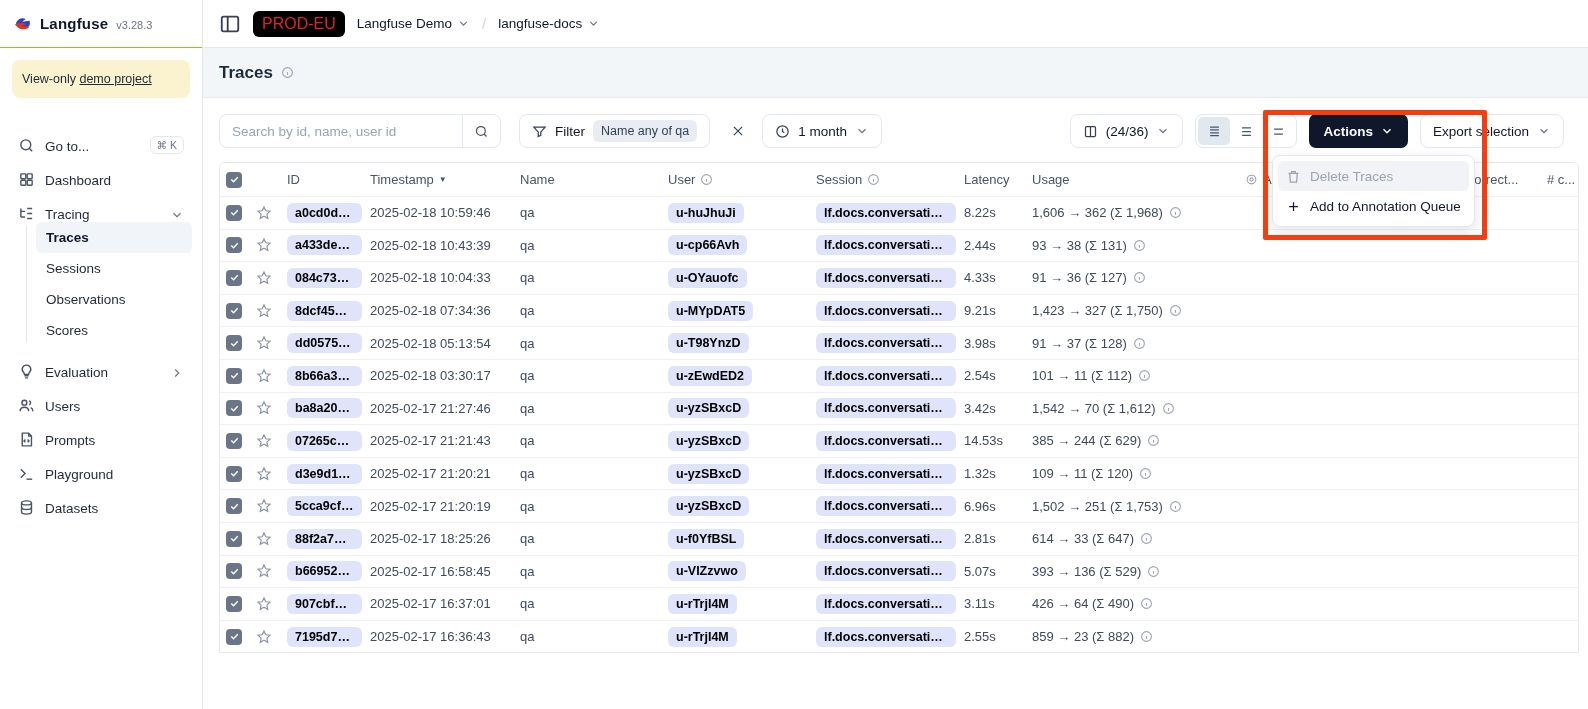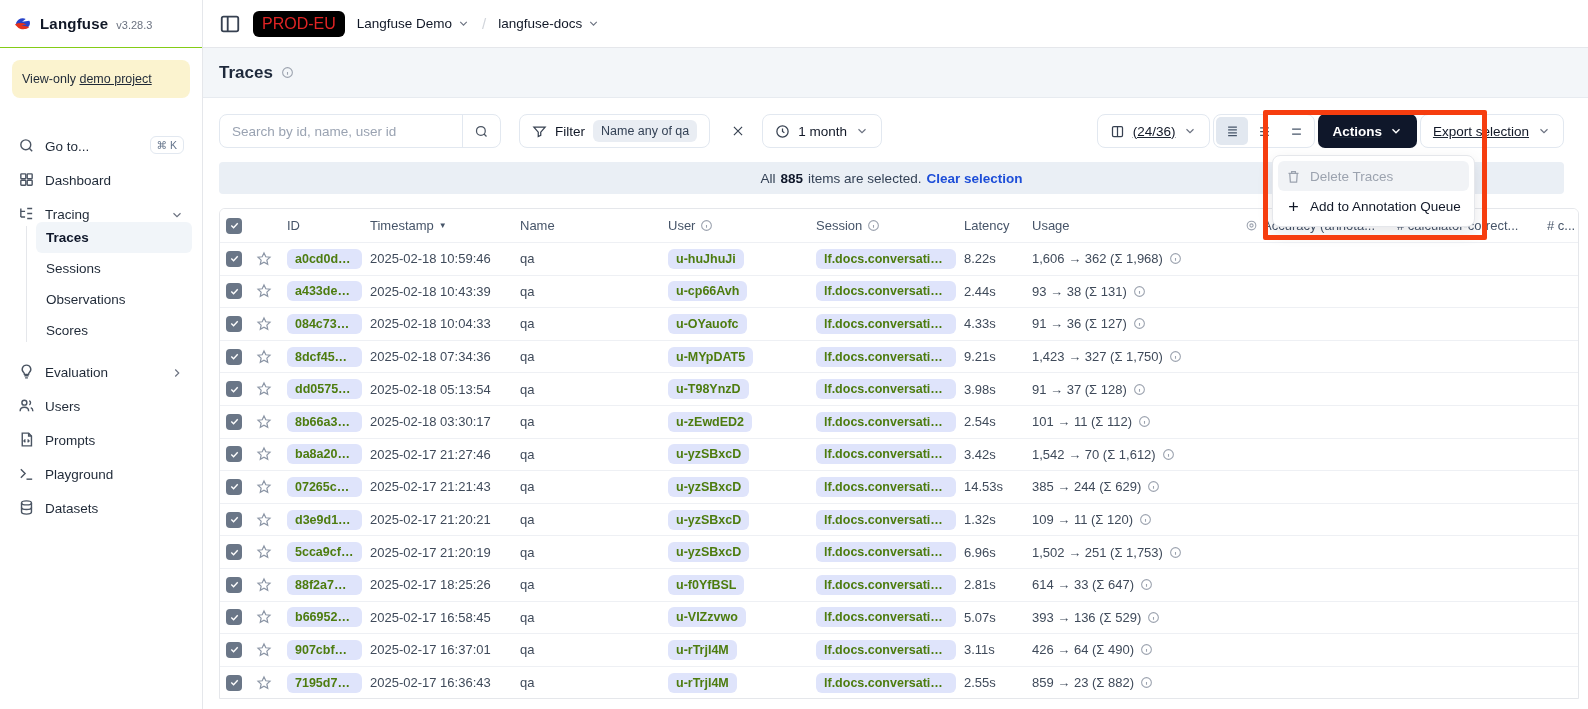--- a/index.html
+++ b/index.html
@@ -49,21 +49,21 @@
   .searchbox { display:flex; align-items:center; width:282px; height:34px; border:1px solid #e2e8f0; border-radius:8px; overflow:hidden; background:#fff; }
   .searchbox input { flex:1; border:0; outline:none; font-size:13.5px; padding:0 12px; color:#111827;
     font-family:"Liberation Sans", sans-serif; }
   .searchbox input::placeholder { color:#9aa3b2; }
   .search-seg { width:38px; height:100%; border-left:1px solid #e2e8f0; display:flex; align-items:center; justify-content:center; color:#4b5563; cursor:pointer; }
   .btn { display:flex; align-items:center; gap:8px; height:34px; border:1px solid #e2e8f0; border-radius:8px;
     background:#fff; padding:0 12px; font-size:13.5px; color:#111827; cursor:pointer; white-space:nowrap; }
   .btn .bicon { width:15px; height:15px; color:#374151; }
   .fbadge { background:#e9edf3; border-radius:6px; font-size:12.5px; color:#334155; padding:4px 8px; }
   .xbtn { width:28px; height:28px; display:flex; align-items:center; justify-content:center; color:#374151; cursor:pointer; border-radius:6px; }
-  .right-cluster { margin-left:auto; display:flex; align-items:center; gap:3px;text-decoration:underline; }
+  .right-cluster { margin-left:auto; display:flex; align-items:center; gap:12px; }
   .seg-group { display:flex; align-items:center; height:34px; border:1px solid #e2e8f0; border-radius:8px; padding:2px; }
   .seg { width:32px; height:28px; display:flex; align-items:center; justify-content:center; border-radius:5px; color:#475569; cursor:pointer; }
   .seg.sel { background:#e2e8f0; }
   .btn-dark { display:flex; align-items:center; gap:7px; height:34px; background:#0f172a; color:#fff; border-radius:7px;
     padding:0 14px; font-size:13.5px; font-weight:700; cursor:pointer; }
   .btn-dark .chev { color:#fff; }
 
   
   .sel-banner { margin-top:14px; height:32px; background:#eaeff5; border-radius:4px; display:flex; align-items:center; justify-content:center; gap:5px; font-size:13.5px; color:#334155; }
   .sel-banner b { color:#0f172a; }
@@ -74,21 +74,21 @@
   .trow, .thead { display:grid; grid-template-columns:36px 31px 83px 150px 148px 148px 148px 68px 213px 152px 150px 1fr; align-items:center; }
   .thead { height:33px; font-size:13px; color:#475569; font-weight:500; background:#fff; }
   .trow { height:32.6px; border-top:1px solid #eef0f4; font-size:13px; color:#3f4a5a; }
   .cell { display:flex; align-items:center; min-width:0; padding-right:8px; }
   .cell-cb { justify-content:center; }
   .hcell { display:flex; align-items:center; gap:5px; min-width:0; white-space:nowrap; overflow:hidden; }
   .sort { font-size:8px; color:#475569; }
   .cb { width:16px; height:16px; border-radius:4px; background:#6a7687; display:flex; align-items:center; justify-content:center; cursor:pointer; flex:0 0 16px; }
   .cb svg { width:11px; height:11px; }
   .star { width:16px; height:16px; color:#8b95a5; cursor:pointer; }
-  .pill { display:inline-block; background:#dfe4fb; color:#4d7c0f; font-weight:600; font-size:12.5px; padding:3px 8px; border-radius:6px;
+  .pill { display:inline-block; background:#dfe4fb; color:#000000; font-weight:600; font-size:12.5px; padding:3px 8px; border-radius:6px;
     max-width:100%; overflow:hidden; text-overflow:ellipsis; white-space:nowrap; cursor:pointer; }
   .pill.session { max-width:140px; }
   .txt { white-space:nowrap; overflow:hidden; }
   .usage-wrap { display:flex; align-items:center; gap:6px; white-space:nowrap; }
   .usage-wrap .iinfo { width:13px; height:13px; flex:0 0 13px; }
 
   
   .menu { position:absolute; left:1272px; top:155px; width:203px; background:#fff; border:1px solid #e5e7eb; border-radius:8px;
     box-shadow:0 6px 16px rgba(15,23,42,.10); padding:5px; z-index:40; }
   .menu-item { display:flex; align-items:center; gap:9px; height:30px; padding:0 8px; border-radius:6px; font-size:13.5px; cursor:pointer; white-space:nowrap; }
@@ -367,26 +367,20 @@
             <span>Export selection</span>
             <span class="chev">
                 <svg viewBox="0 0 24 24" fill="none" stroke="currentColor" stroke-width="2">
                   <path d="M6 9l6 6 6-6"></path>
                 </svg>
               </span>
           </div>
         </div>
       </div>
 
-      <div class="sel-banner">
-        <span>All</span>
-        <b>885</b>
-        <span>items are selected.</span>
-        <span class="sel-clear">Clear selection</span>
-      </div>
 
       <div class="tablebox">
         <div class="thead">
           <div class="cell cell-cb">
               <span class="cb">
                 <svg viewBox="0 0 24 24" fill="none" stroke="#fff" stroke-width="3">
                   <path d="M5 12l5 5 9-10"></path>
                 </svg>
               </span>
             </div>

